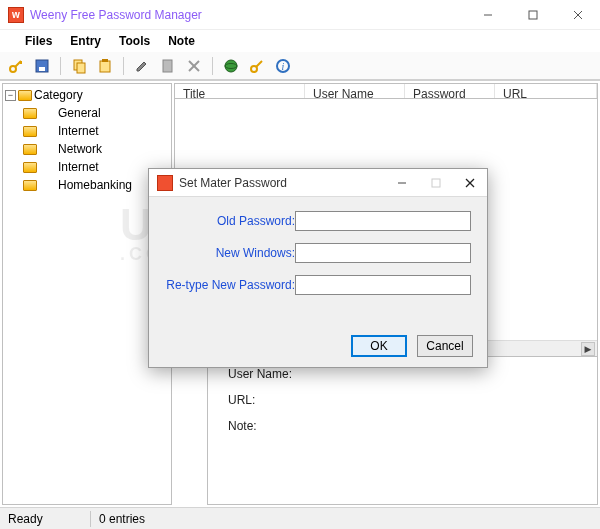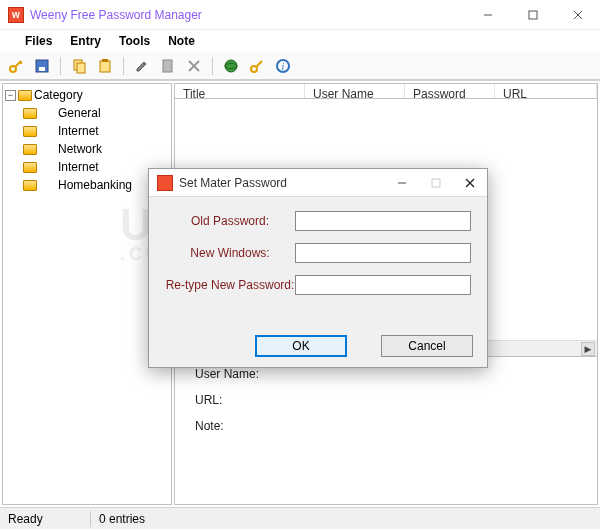--- a/index.html
+++ b/index.html
@@ -117,20 +117,21 @@
     display:flex;align-items:center;justify-content:flex-end;padding-right:2px;
   }
   .hscroll .arrow { width:14px;height:14px;background:#e4e4e4;border:1px solid #c4c4c4;display:flex;align-items:center;justify-content:center;font-size:9px;color:#444;}
   
   .detail {
     border: 1px solid #bfbfbf;
     border-top: none;
     height: 148px;
     padding: 10px 26px 10px 20px;
     background:#fff;
+    margin-left:33px;
   }
   .detail .row { height: 26px; }
   .detail .lbl { color:#222; }
   
   .statusbar {
     position: absolute;
     left: 0; right: 0; bottom: 0;
     height: 22px;
     background: #f0f0f0;
     border-top: 1px solid #d4d4d4;
@@ -158,30 +159,30 @@
     width:16px;height:16px;background:#f05030;border:1px solid #c03010;margin-right:6px;
   }
   .dlg-titlebar .dtitle { flex:1;color:#333; }
   .dlg-winbtns { display:flex; }
   .dlg-winbtn { width:34px;height:28px;display:flex;align-items:center;justify-content:center;color:#444; }
   .dlg-winbtn.disabled { color:#bbb; }
   .dlg-body {
     padding: 14px 16px 0 16px;
   }
   .dlg-row { display:flex;align-items:center;margin-bottom:12px; }
-  .dlg-row .dlbl { width:130px;text-align:center;color:#7f1d1d; }
+  .dlg-row .dlbl { width:130px;text-align:right;color:#1d4ed8; }
   .dlg-row input {
     flex:1;height:20px;border:1px solid #888;background:#fff;font:inherit;padding:1px 3px;
   }
   .dlg-footer {
     position:absolute;bottom:10px;right:14px;display:flex;gap:10px;
   }
   .dlg-btn {
-    width:92px;height:22px;border:1px solid #8a8a8a;background:#e9e9e9;
-    display:flex;align-items:center;justify-content:center;font:inherit;margin-left:24px;
+    width:56px;height:22px;border:1px solid #8a8a8a;background:#e9e9e9;
+    display:flex;align-items:center;justify-content:center;font:inherit;
   }
   .dlg-btn.primary { border:2px solid #0078d7;background:#e5f1fb; }
   
   .watermark {
     position:absolute;left:120px;top:200px;
     font-size:44px;font-weight:700;color:rgba(0,0,0,0.07);
     letter-spacing:2px;pointer-events:none;
   }
   .watermark .link { font-size:18px;letter-spacing:4px;display:block;margin-top:-6px; }
 </style>

